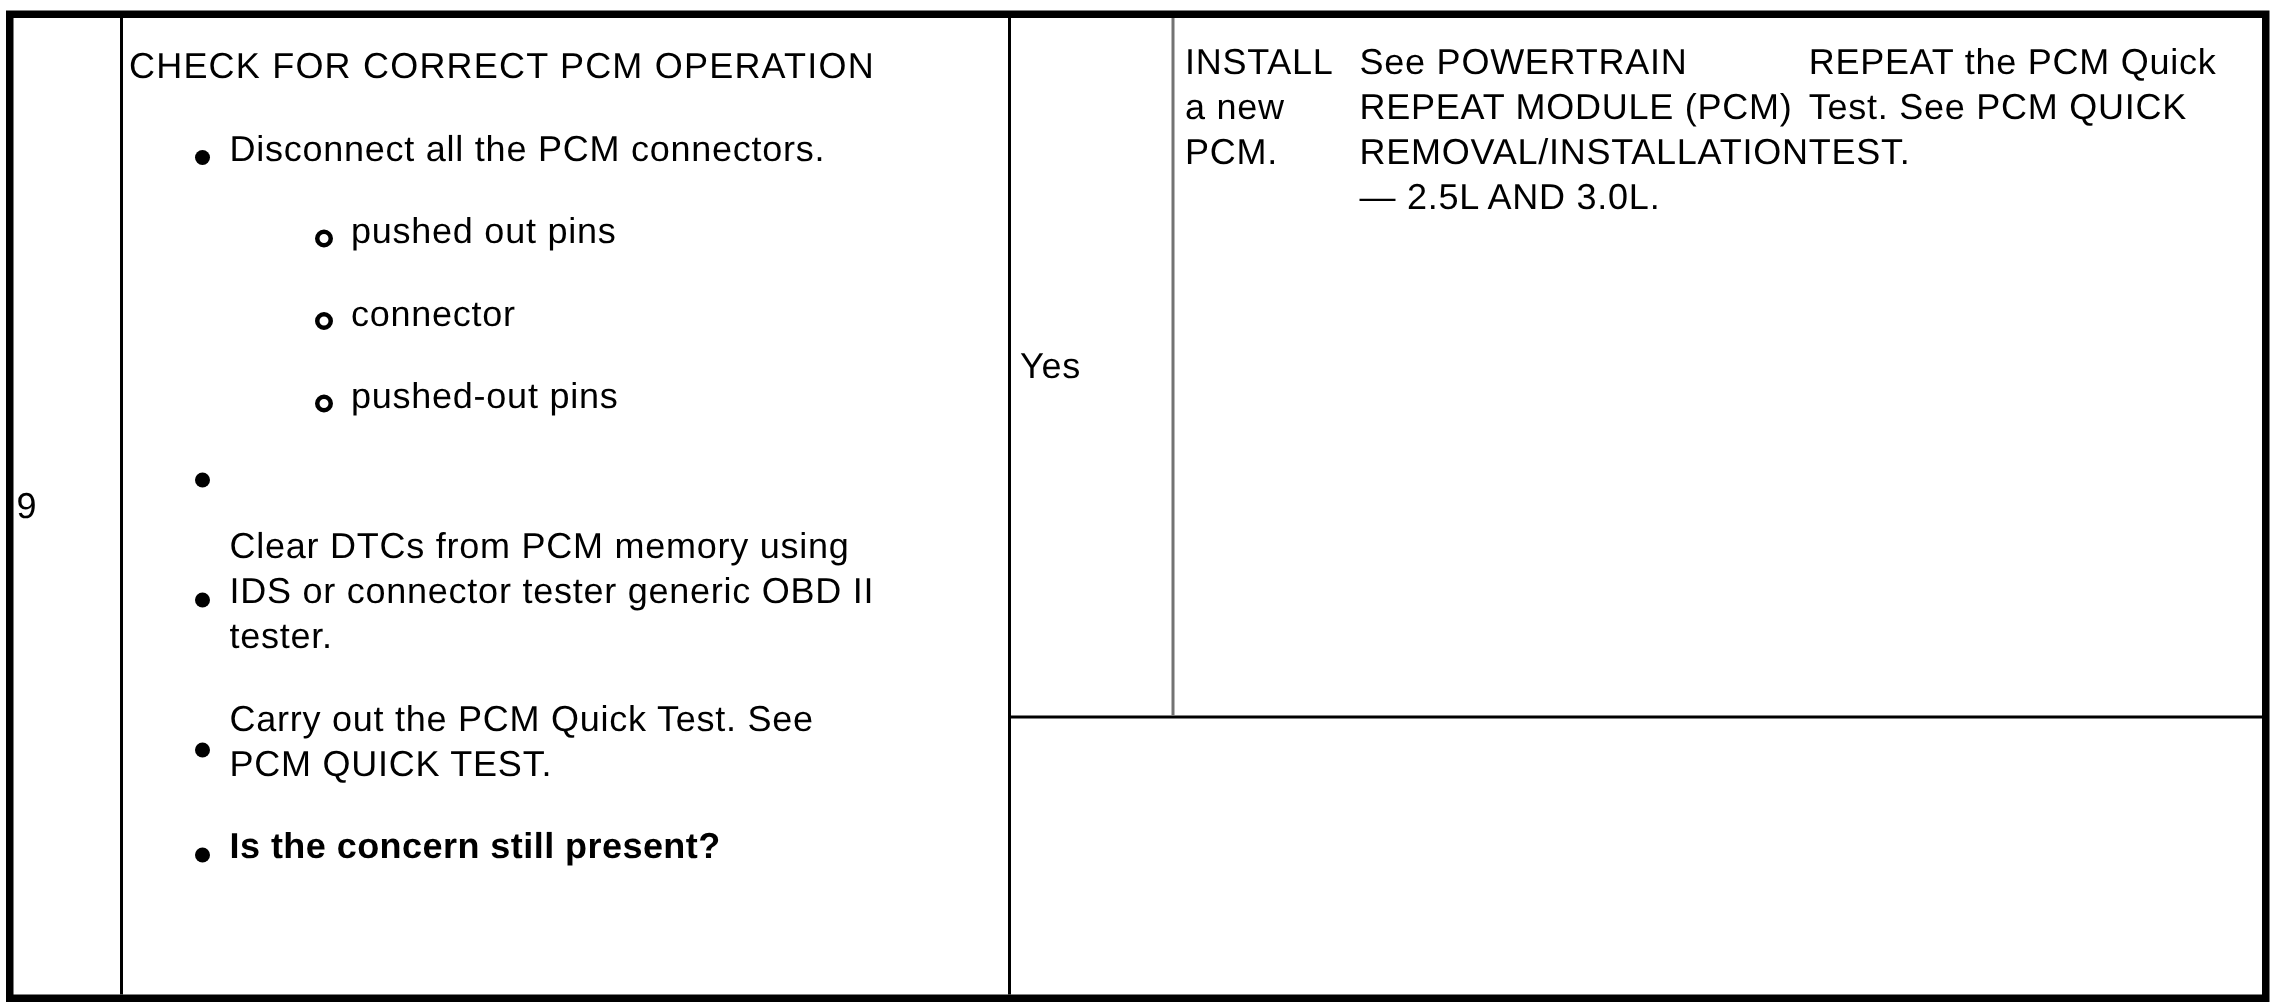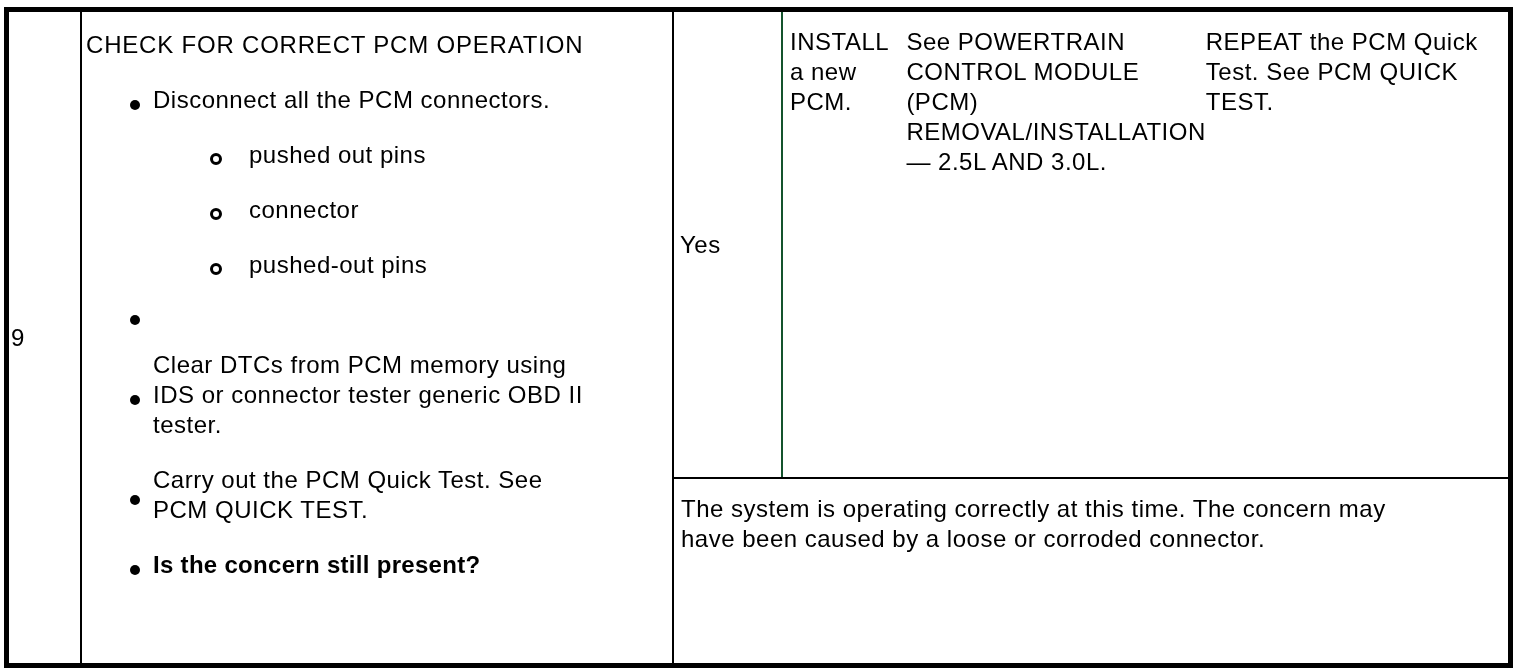--- a/index.html
+++ b/index.html
@@ -52,21 +52,21 @@
     margin: 0 0 25px 0;
     letter-spacing: 0.8px;
     white-space: nowrap;
   }
   .li {
     display: flex;
     align-items: center;
     margin-bottom: 25px;
   }
   .li.l1 { padding-left: 44px; }
-  .li.l2 { padding-left: 124px; gap: 15px; }
+  .li.l2 { padding-left: 124px; }
   .marker { flex: none; box-sizing: border-box; }
   .l1 .marker {
     width: 10px; height: 10px;
     background: #000000;
     border-radius: 50%;
     margin-top: 10px;
     margin-right: 13px;
   }
   .l2 .marker {
     width: 12px; height: 12px;
@@ -91,21 +91,21 @@
   .result-row.yes-row {
     flex: none;
     height: 465px;
     border-bottom: 2px solid #000000;
   }
   .result-row.no-row { flex: 1; }
   .yn-cell {
     flex: none;
     width: 109px;
     box-sizing: border-box;
-    border-right: 2px solid #14532d;
+    border-right: 2px solid #737373;
     display: flex;
     align-items: center;
     padding-left: 6px;
   }
   .action-cell {
     flex: 1;
     display: flex;
     flex-direction: row;
     justify-content: space-between;
     padding-left: 7px;
@@ -168,28 +168,24 @@
     </div>
 
     <div class="results-col">
 
       <div class="result-row yes-row">
         <div class="yn-cell">
           <span>Yes</span>
         </div>
         <div class="action-cell">
             <div class="action-p">INSTALL a new PCM.</div>
-            <div class="action-p">See POWERTRAIN CONTROL MODULE (PCM)
+            <div class="action-p">See POWERTRAIN REPEAT MODULE (PCM)
 REMOVAL/INSTALLATION — 2.5L AND 3.0L.</div>
             <div class="action-p">REPEAT the PCM Quick Test. See PCM QUICK TEST.</div>
           </div>
       </div>
 
       <div class="result-row no-row">
-        <div class="action-cell">
-            <div class="action-p">The system is operating correctly at this time. The concern may
-have been caused by a loose or corroded connector.</div>
-          </div>
       </div>
 
     </div>
   </div>
 </div>
 
 </body></html>

